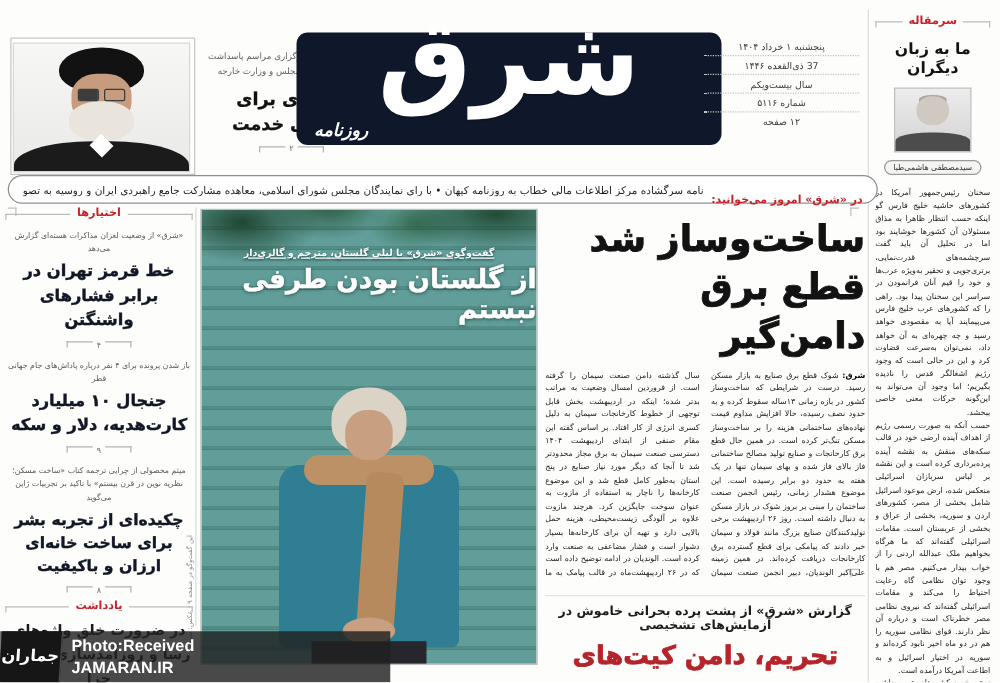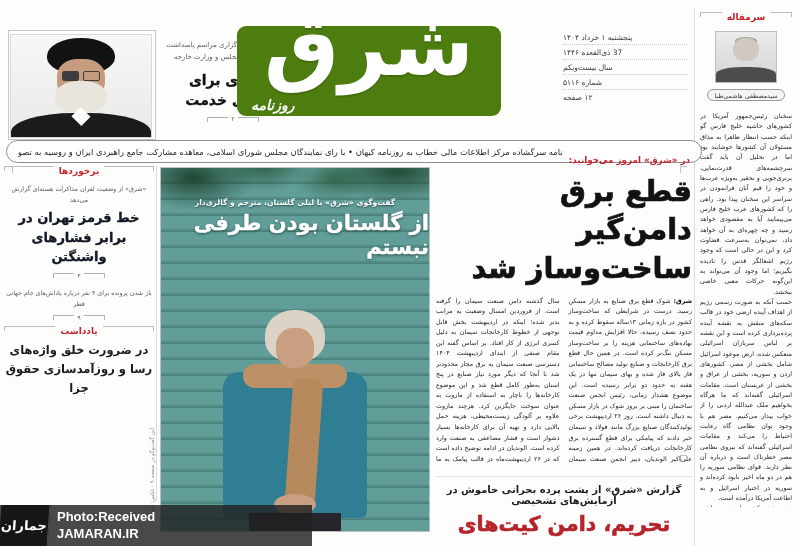--- a/index.html
+++ b/index.html
@@ -1,34 +1,34 @@
 <!DOCTYPE html>
 <html lang="fa" dir="rtl"><head>
 <meta charset="utf-8">
 <style>
   html,body{margin:0;padding:0;background:#ffffff;font-family:"DejaVu Sans",sans-serif;}
   #page{position:relative;width:800px;height:546px;background:#fdfdfc;overflow:hidden;direction:rtl;}
   .abs{position:absolute;}
   
   .vrule{position:absolute;border-left:1px solid #dcdcda;}
-  .sec-hdr{display:flex;align-items:flex-start;gap:5px;color:#c4232b;font-size:9px;font-weight:bold;}
+  .sec-hdr{display:flex;align-items:flex-end;gap:5px;color:#c4232b;font-size:9px;font-weight:bold;}
   .sec-hdr::before,.sec-hdr::after{content:"";flex:1;height:4px;border-top:1px solid #bcbcbc;}
   .sec-hdr::before{border-right:1px solid #bcbcbc;}
   .sec-hdr::after{border-left:1px solid #bcbcbc;}
   .pgmark{display:flex;align-items:center;justify-content:center;gap:3px;margin:5px auto 4px;width:52px;color:#707070;font-size:6.5px;}
   .pgmark::before,.pgmark::after{content:"";flex:1;height:4px;border-top:1px solid #b3b3b3;}
   .pgmark::before{border-right:1px solid #b3b3b3;}
   .pgmark::after{border-left:1px solid #b3b3b3;}
   .cmark{position:absolute;width:6px;height:6px;border-top:1px solid #c0c0c0;border-left:1px solid #c0c0c0;}
   
-  .masthead{left:237px;top:26px;width:264px;height:90px;background:#4d7c0f;border-radius:9px;}
+  .masthead{left:237px;top:26px;width:340px;height:90px;background:#0f172a;border-radius:9px;}
   .masthead .logo{position:absolute;left:0;top:-30px;width:100%;text-align:center;color:#fff;font-size:84px;font-weight:bold;line-height:1.2;text-shadow:0 2px 0 rgba(0,0,0,.12);}
   .masthead .ptype{position:absolute;left:14px;bottom:3px;color:#fff;font-size:14px;font-style:italic;font-weight:bold;}
   
-  .dateline{left:563px;top:30px;width:124px;text-align:left;}
+  .dateline{left:563px;top:30px;width:124px;text-align:center;}
   .dateline div{font-size:7.5px;color:#3a3a3a;padding:2.5px 0;border-bottom:1px dotted #c4c4c4;}
   .dateline div:last-child{border-bottom:none;}
   
   .rframe{left:8px;top:30px;width:140px;height:102px;background:#fff;border:1px solid #c6c6c6;padding:3px;}
   .rinner{position:relative;width:100%;height:100%;border:1px solid #d8d8d8;background:linear-gradient(#f7f7f6,#e9e9e7);overflow:hidden;}
   .r-turban{position:absolute;top:3px;left:50%;margin-left:-34px;width:68px;height:36px;background:#121212;border-radius:50% 50% 46% 46%;}
   .r-face{position:absolute;top:24px;left:50%;margin-left:-24px;width:48px;height:40px;background:#c79b7d;border-radius:42%;}
   .r-glasses{position:absolute;top:36px;left:50%;margin-left:-19px;width:15px;height:8px;border:1px solid #3c3c3c;border-radius:2px;box-shadow:21px 0 0 -1px #3c3c3c inset,21px 0 0 0 rgba(0,0,0,0);}
   .r-glasses::after{content:"";position:absolute;left:20px;top:-1px;width:15px;height:8px;border:1px solid #3c3c3c;border-radius:2px;}
   .r-beard{position:absolute;top:46px;left:50%;margin-left:-26px;width:52px;height:32px;background:#e9e5dd;border-radius:46%;}
@@ -68,21 +68,21 @@
     radial-gradient(ellipse 110px 42px at 88% 12%,rgba(30,72,48,.95),rgba(30,72,48,0) 72%),
     radial-gradient(ellipse 56px 30px at 64% 20%,rgba(44,96,64,.75),rgba(44,96,64,0) 70%);}
   .fig{position:absolute;left:0;top:0;width:100%;height:100%;}
   .f-hair{position:absolute;top:142px;left:50%;margin-left:-30px;width:60px;height:52px;background:#dad3c6;border-radius:48% 48% 42% 42%;}
   .f-face{position:absolute;top:160px;left:50%;margin-left:-19px;width:38px;height:40px;background:#c89f80;border-radius:44%;}
   .f-torso{position:absolute;top:204px;left:50%;margin-left:-72px;width:144px;height:146px;background:#2f7e93;border-radius:16px 16px 6px 6px;}
   .f-scarf{position:absolute;top:196px;left:50%;margin-left:-52px;width:104px;height:24px;background:#bd9166;border-radius:12px;}
   .f-drape{position:absolute;top:210px;left:50%;margin-left:-6px;width:30px;height:128px;background:#b78a5e;border-radius:8px;transform:rotate(4deg);}
   .f-hands{position:absolute;top:326px;left:50%;margin-left:-21px;width:42px;height:21px;background:#c89f80;border-radius:50%;}
   .f-pants{position:absolute;top:345px;left:50%;margin-left:-46px;width:92px;height:18px;background:#26262c;}
-  .photo-kicker{position:absolute;top:30px;left:0;width:100%;text-align:center;color:#fff;font-size:7.6px;font-weight:bold;text-shadow:0 1px 2px rgba(20,50,45,.8);}
+  .photo-kicker{position:absolute;top:30px;left:0;width:100%;text-align:center;color:#fff;font-size:7.6px;font-weight:bold;text-shadow:0 1px 2px rgba(20,50,45,.8);text-decoration:underline;}
   .photo-headline{position:absolute;top:43px;left:0;width:100%;text-align:right;color:#fff;font-size:21px;font-weight:bold;-webkit-text-stroke:.4px #fff;text-shadow:0 1px 3px rgba(15,45,40,.75);}
   .pcredit{left:149px;top:540px;transform:rotate(-90deg);transform-origin:0 0;font-size:5.5px;color:#8c8c8c;width:112px;white-space:nowrap;}
   
   .main{left:436px;top:168px;width:256px;}
   .m-kicker{text-align:right;font-size:8.2px;font-weight:bold;color:#2e2e2e;}
   .m-headline{margin-top:4px;text-align:right;font-size:29px;font-weight:bold;color:#121212;line-height:1.32;-webkit-text-stroke:.7px #121212;letter-spacing:-.3px;}
   .m-cols{margin-top:9px;display:flex;gap:9px;height:168px;overflow:hidden;}
   .m-col{flex:1;font-size:6.35px;line-height:1.66;color:#1e1e1e;text-align:justify;}
   .lead{font-weight:bold;color:#000;}
   .second{margin-top:12px;text-align:center;border-top:1px solid #e3e3e1;padding-top:7px;}
@@ -132,56 +132,65 @@
     <div>37 ذی‌القعده ۱۴۴۶</div>
     <div>سال بیست‌ویکم</div>
     <div>شماره ۵۱۱۶</div>
     <div>۱۲ صفحه</div>
   </div>
 
   <div class="abs edit-col">
     <div class="sec-hdr" style="justify-content:center;">
         <span>سرمقاله</span>
       </div>
+    <div class="edit-title">ما به زبان دیگران</div>
     <div class="e-photo">
       <div class="e-hairline"></div>
       <div class="e-head"></div>
       <div class="e-suit"></div>
     </div>
     <div class="author-pill">سیدمصطفی هاشمی‌طبا</div>
     <div class="edit-body">سخنان رئیس‌جمهور آمریکا در کشورهای حاشیه خلیج فارس گو اینکه حسب انتظار ظاهرا به مذاق مسئولان آن کشورها خوشایند بود اما در تحلیل آن باید گفت سرچشمه‌های قدرت‌نمایی، برتری‌جویی و تحقیر به‌ویژه عرب‌ها و خود را قیم آنان فرانمودن در سراسر این سخنان پیدا بود. راهی را که کشورهای عرب خلیج فارس می‌پیمایند آیا به مقصودی خواهد رسید و چه چهره‌ای به آن خواهد داد، نمی‌توان به‌سرعت قضاوت کرد و این در حالی است که وجود رژیم اشغالگر قدس را نادیده بگیریم؛ اما وجود آن می‌تواند به این‌گونه حرکات معنی خاصی ببخشد.
 حسب آنکه به صورت رسمی رژیم از اهداف آینده ارضی خود در قالب سکه‌های منقش به نقشه آینده پرده‌برداری کرده است و این نقشه بر لباس سربازان اسرائیلی منعکس شده، ارض موعود اسرائیل شامل بخشی از مصر، کشورهای اردن و سوریه، بخشی از عراق و بخشی از عربستان است. مقامات اسرائیلی گفته‌اند که ما هرگاه بخواهیم ملک عبدالله اردنی را از خواب بیدار می‌کنیم. مصر هم با وجود توان نظامی گاه رعایت احتیاط را می‌کند و مقامات اسرائیلی گفته‌اند که نیروی نظامی مصر خطرناک است و درباره آن نظر دارند. قوای نظامی سوریه را هم در دو ماه اخیر نابود کرده‌اند و سوریه در اختیار اسرائیل و به اطاعت آمریکا درآمده است.
 نوع برخورد کشورهای عرب حاشیه خلیج فارس در سال‌های اخیر و به‌ویژه هفته‌های اخیر و حتی شرکت‌نکردن آنها در اجلاس اتحادیه عرب در بغداد نشان می‌دهد که طرح اسرائیل درباره ستون‌سازی منطقه اجرا شده و با توجه به قراردادهای آب و فاضلاب و آبیاری کشورهای مصر و اردن و برخی دیگر از کشورهای عرب با اسرائیل، سفر اخیر رئیس‌جمهور آمریکا برای جاده‌صاف‌کنی اهداف توسعه‌طلبانه آینده اسرائیل است.</div>
   </div>
 
   <div class="abs strip">
     <span class="lbl">در «شرق» امروز می‌خوانید:</span>
     <span class="txt">نامه سرگشاده مرکز اطلاعات مالی خطاب به روزنامه کیهان • با رای نمایندگان مجلس شورای اسلامی، معاهده مشارکت جامع راهبردی ایران و روسیه به تصویب رسید</span>
   </div>
 
   <div class="abs sidebar">
     <div class="sec-hdr">
-        <span>برخورد‌ها</span>
+        <span>اختیار‌ها</span>
       </div>
 
     <div>
       <div class="sb-kicker">«شرق» از وضعیت لغزان مذاکرات هسته‌ای گزارش می‌دهد</div>
       <div class="sb-title">خط قرمز تهران در برابر فشارهای واشنگتن</div>
       <div class="pgmark">
           <span>۴</span>
         </div>
     </div>
 
     <div>
       <div class="sb-kicker">باز شدن پرونده برای ۴ نفر درباره پاداش‌های جام جهانی قطر</div>
+      <div class="sb-title">جنجال ۱۰ میلیارد کارت‌هدیه، دلار و سکه</div>
       <div class="pgmark">
           <span>۹</span>
         </div>
     </div>
 
+    <div>
+      <div class="sb-kicker">میثم محصولی از چرایی ترجمه کتاب «ساخت مسکن؛ نظریه نوین در قرن بیستم» با تاکید بر تجربیات ژاپن می‌گوید</div>
+      <div class="sb-title small">چکیده‌ای از تجربه بشر برای ساخت خانه‌ای ارزان و باکیفیت</div>
+      <div class="pgmark">
+          <span>۸</span>
+        </div>
+    </div>
 
     <div class="sec-hdr" style="margin-top:4px;">
         <span>یادداشت</span>
       </div>
     <div class="note-title">در ضرورت خلق واژه‌های رسا و روزآمدسازی حقوق جزا</div>
 
   </div>
 
   <div class="abs photo">
     <div class="fig">
@@ -194,22 +203,22 @@
       <div class="f-pants"></div>
     </div>
     <div class="leaves"></div>
     <div class="photo-kicker">گفت‌وگوی «شرق» با لیلی گلستان، مترجم و گالری‌دار</div>
     <div class="photo-headline">از گلستان بودن طرفی نبستم</div>
   </div>
   <div class="abs pcredit">این گفت‌وگو در صفحه ۹ · عکس: شرق</div>
 
   <div class="abs main">
     <div class="m-headline">
+      <div>ساخت‌وساز شد</div>
       <div>قطع برق دامن‌گیر</div>
-      <div>ساخت‌وساز شد</div>
     </div>
     <div class="m-cols">
       <div class="m-col"><span class="lead">شرق:</span> <span>شوک قطع برق صنایع به بازار مسکن رسید. درست در شرایطی که ساخت‌وساز کشور در بازه زمانی ۱۳ساله سقوط کرده و به حدود نصف رسیده، حالا افزایش مداوم قیمت نهاده‌های ساختمانی هزینه را بر ساخت‌وساز مسکن تنگ‌تر کرده است. در همین حال قطع برق کارخانجات و صنایع تولید مصالح ساختمانی فاز بالای فاز شده و بهای سیمان تنها در یک هفته به حدود دو برابر رسیده است. این موضوع هشدار زمانی، رئیس انجمن صنعت ساختمان را مبنی بر بروز شوک در بازار مسکن به دنبال داشته است. روز ۲۶ اردیبهشت برخی تولیدکنندگان صنایع بزرگ مانند فولاد و سیمان خبر دادند که پیامکی برای قطع گسترده برق کارخانجات دریافت کرده‌اند. در همین زمینه علی‌اکبر الوندیان، دبیر انجمن صنعت سیمان کشور به فارس گفته بود که کسری برق از ۲۵ اسفند</span></div>
       <div class="m-col">سال گذشته دامن صنعت سیمان را گرفته است. از فروردین امسال وضعیت به مراتب بدتر شده؛ اینکه در اردیبهشت بخش قابل توجهی از خطوط کارخانجات سیمان به دلیل کسری انرژی از کار افتاد. بر اساس گفته این مقام صنفی از ابتدای اردیبهشت ۱۴۰۴ دسترسی صنعت سیمان به برق مجاز محدودتر شد تا آنجا که دیگر مورد نیاز صنایع در پنج استان به‌طور کامل قطع شد و این موضوع کارخانه‌ها را ناچار به استفاده از مازوت به عنوان سوخت جایگزین کرد. هرچند مازوت علاوه بر آلودگی زیست‌محیطی، هزینه حمل بالایی دارد و تهیه آن برای کارخانه‌ها بسیار دشوار است و فشار مضاعفی به صنعت وارد کرده است. الوندیان در ادامه توضیح داده است که در ۲۶ اردیبهشت‌ماه در قالب پیامک به ما اعلام شد که «صرفا در حد روشنایی امکان استفاده از برق داریم». گزارش نیم‌نگار را در صفحه ۴ بخوانید</div>
     </div>
 
     <div class="second">
       <div class="s-kicker">گزارش «شرق» از پشت پرده بحرانی خاموش در آزمایش‌های تشخیصی</div>
       <div class="s-headline">
         <div>تحریم، دامن کیت‌های</div>

